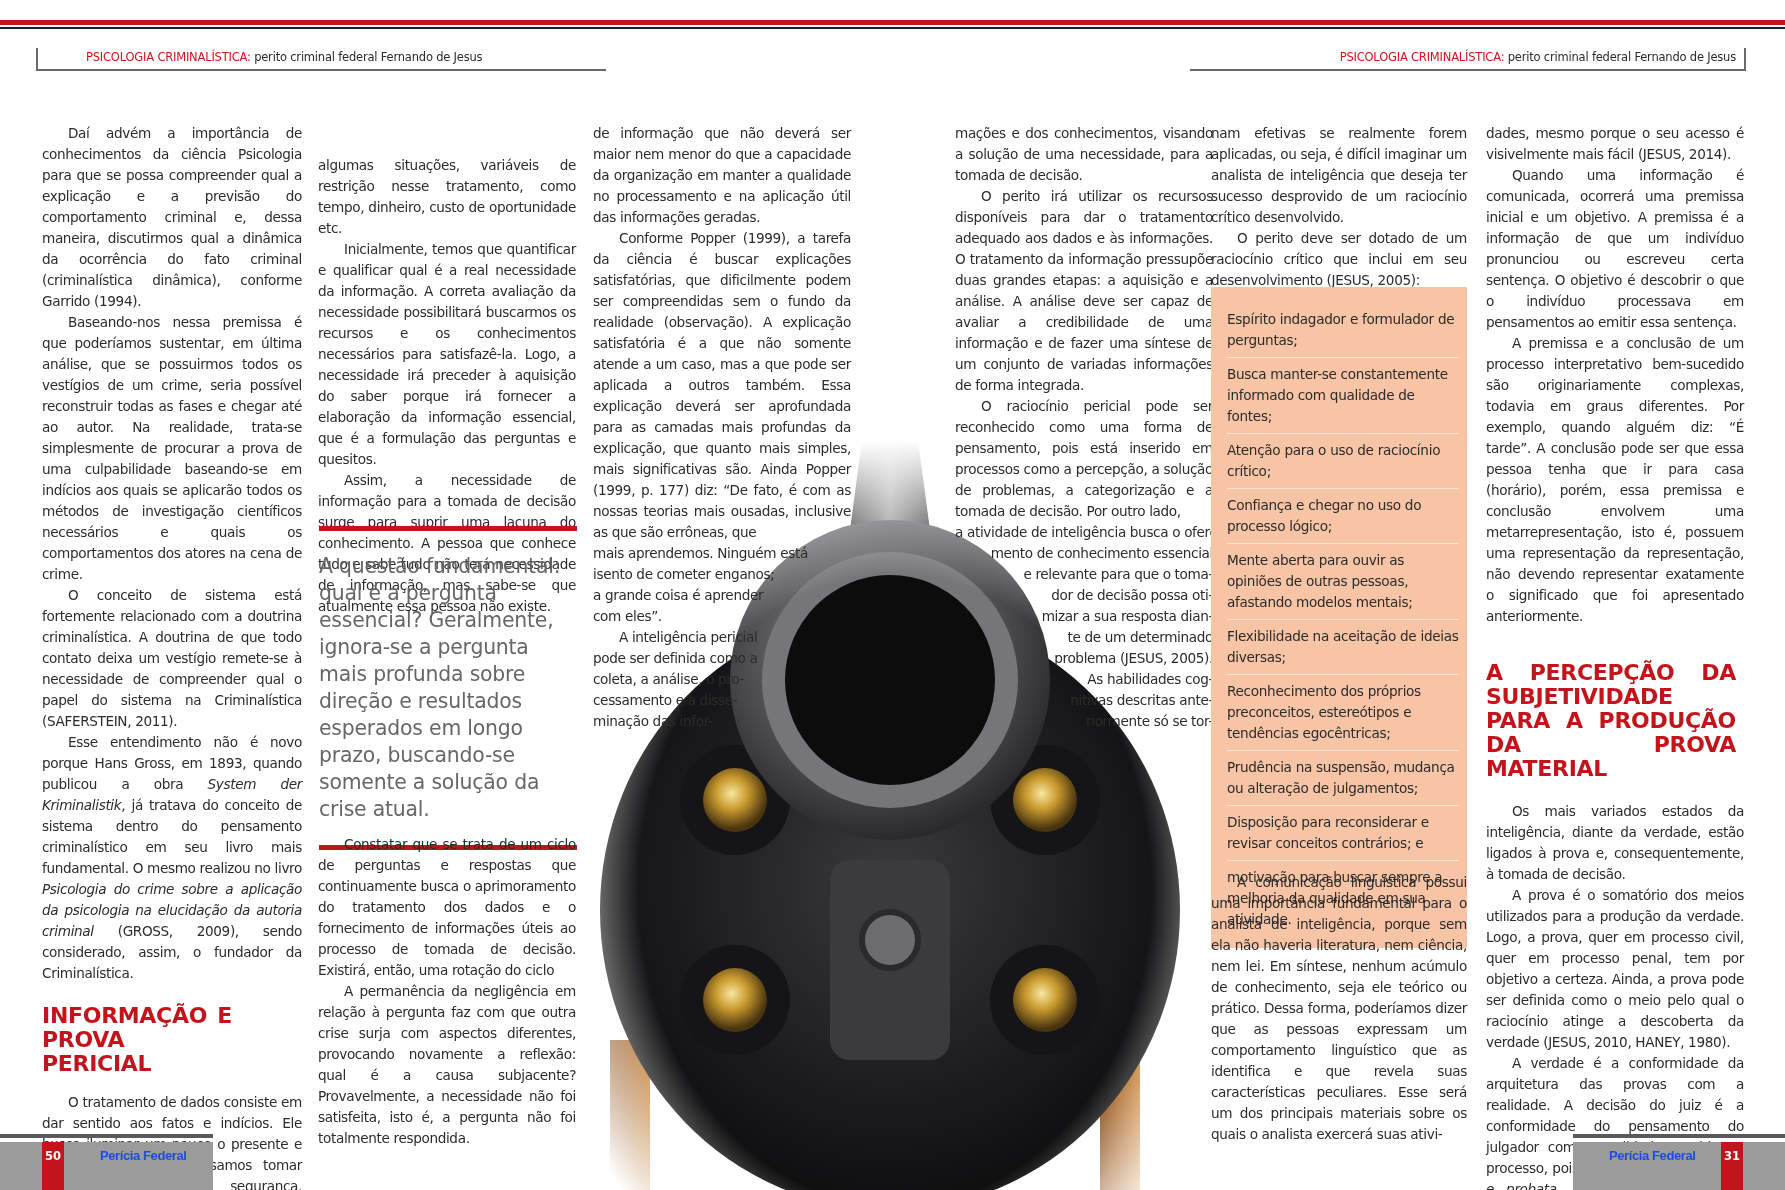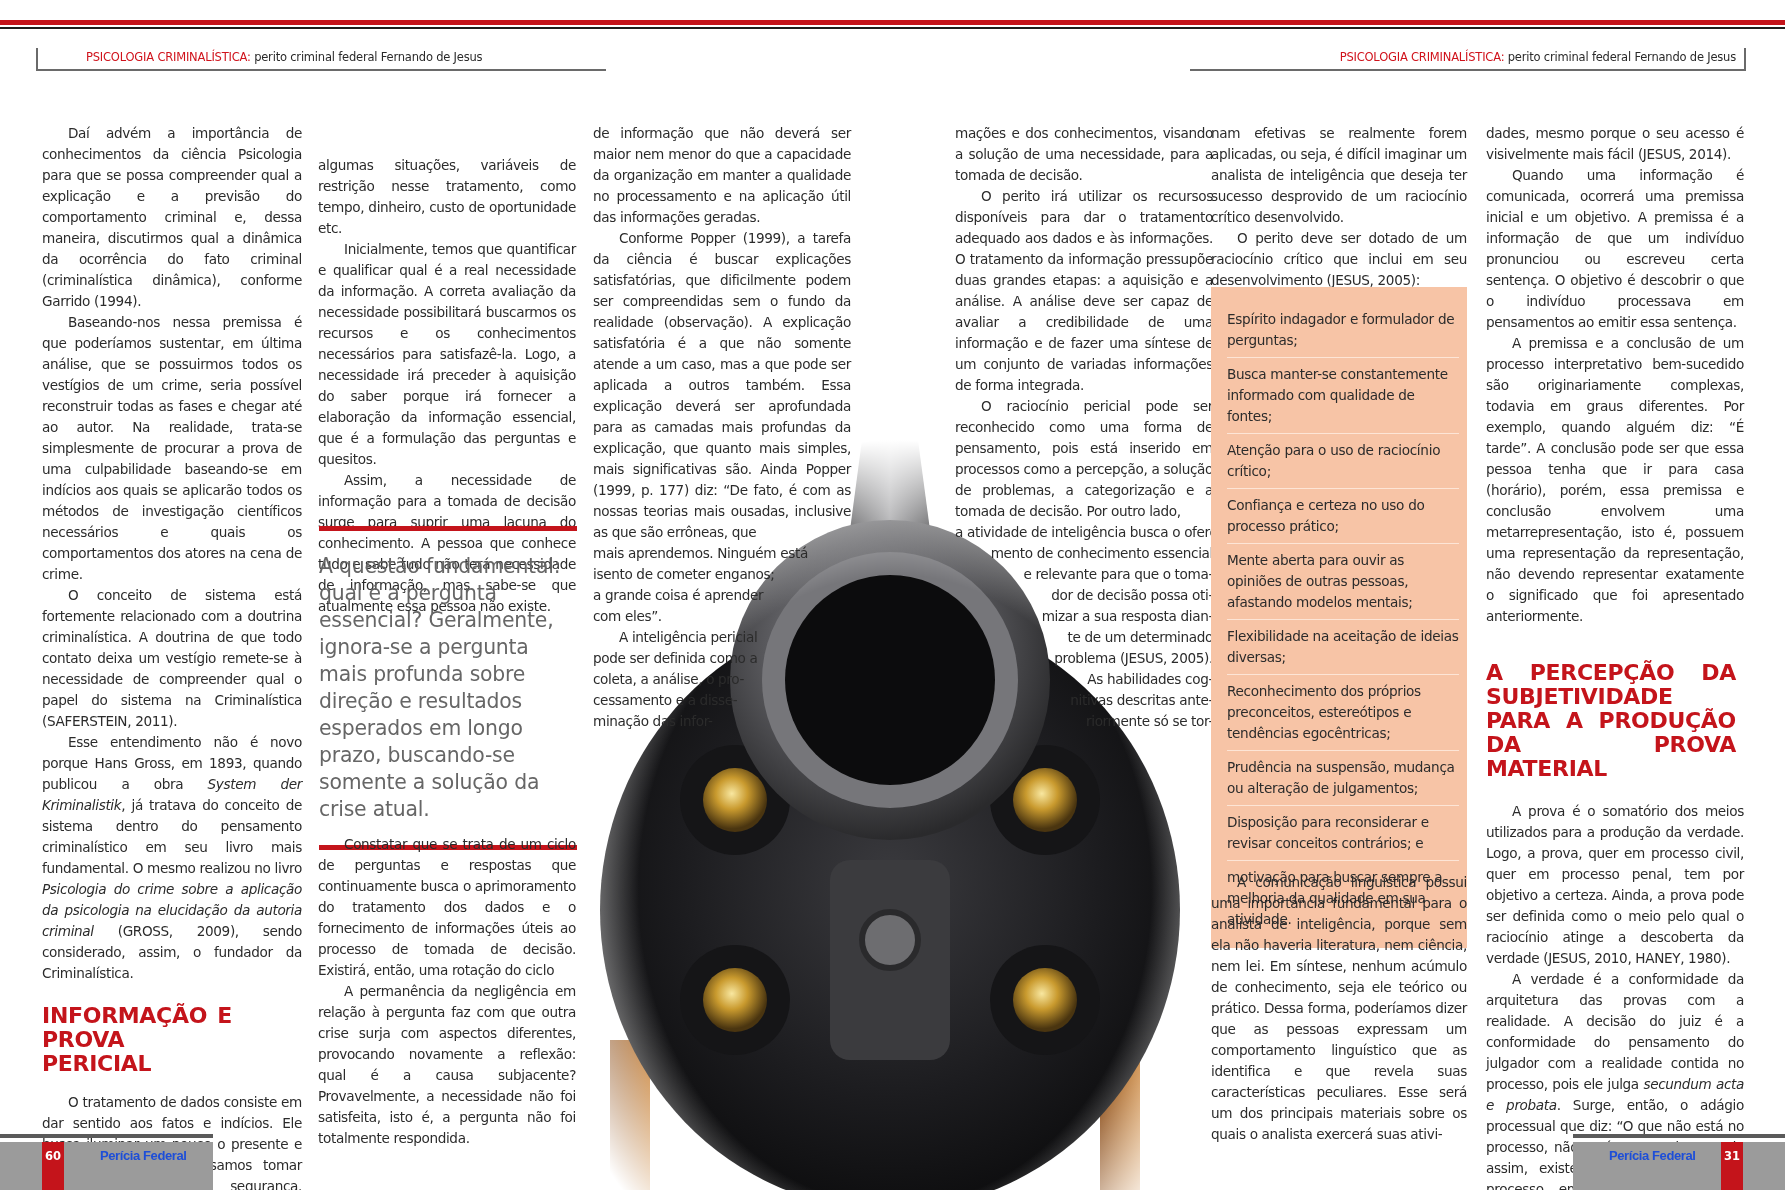--- a/index.html
+++ b/index.html
@@ -160,45 +160,46 @@
 </div>
 
 <div class="col" style="left:1211px;top:123px;width:256px;">
   <p class="noindent">nam efetivas se realmente forem aplicadas, ou seja, é difícil imaginar um analista de inteligência que deseja ter sucesso desprovido de um raciocínio crítico desenvolvido.</p>
   <p>O perito deve ser dotado de um raciocínio crítico que inclui em seu desenvolvimento (JESUS, 2005):</p>
 </div>
 <div class="box">
   <div class="item">Espírito indagador e formulador de perguntas;</div>
   <div class="item">Busca manter-se constantemente informado com qualidade de fontes;</div>
   <div class="item">Atenção para o uso de raciocínio crítico;</div>
-  <div class="item">Confiança e certeza no uso do processo prático;</div>
+  <div class="item">Confiança e chegar no uso do processo lógico;</div>
   <div class="item">Mente aberta para ouvir as opiniões de outras pessoas, afastando modelos mentais;</div>
   <div class="item">Flexibilidade na aceitação de ideias diversas;</div>
   <div class="item">Reconhecimento dos próprios preconceitos, estereótipos e tendências egocêntricas;</div>
   <div class="item">Prudência na suspensão, mudança ou alteração de julgamentos;</div>
   <div class="item">Disposição para reconsiderar e revisar conceitos contrários; e</div>
   <div class="item">motivação para buscar sempre a melhoria da qualidade em sua atividade.</div>
 </div>
 <div class="col" style="left:1211px;top:872px;width:256px;">
   <p>A comunicação linguística possui uma importância fundamental para o analista de inteligência, porque sem ela não haveria literatura, nem ciência, nem lei. Em síntese, nenhum acúmulo de conhecimento, seja ele teórico ou prático. Dessa forma, poderíamos dizer que as pessoas expressam um comportamento linguístico que as identifica e que revela suas características peculiares. Esse será um dos principais materiais sobre os quais o analista exercerá suas ativi-</p>
 </div>
 
 <div class="col" style="left:1486px;top:123px;width:258px;">
   <p class="noindent">dades, mesmo porque o seu acesso é visivelmente mais fácil (JESUS, 2014).</p>
   <p>Quando uma informação é comunicada, ocorrerá uma premissa inicial e um objetivo. A premissa é a informação de que um indivíduo pronunciou ou escreveu certa sentença. O objetivo é descobrir o que o indivíduo processava em pensamentos ao emitir essa sentença.</p>
   <p>A premissa e a conclusão de um processo interpretativo bem-sucedido são originariamente complexas, todavia em graus diferentes. Por exemplo, quando alguém diz: “É tarde”. A conclusão pode ser que essa pessoa tenha que ir para casa (horário), porém, essa premissa e conclusão envolvem uma metarrepresentação, isto é, possuem uma representação da representação, não devendo representar exatamente o significado que foi apresentado anteriormente.</p>
   <h2 class="h2" style="margin:34px 0 20px 0;width:250px;">A PERCEPÇÃO DA SUBJETIVIDADE PARA A PRODUÇÃO DA PROVA MATERIAL</h2>
+  <p>Os mais variados estados da inteligência, diante da verdade, estão ligados à prova e, consequentemente, à tomada de decisão.</p>
   <p>A prova é o somatório dos meios utilizados para a produção da verdade. Logo, a prova, quer em processo civil, quer em processo penal, tem por objetivo a certeza. Ainda, a prova pode ser definida como o meio pelo qual o raciocínio atinge a descoberta da verdade (JESUS, 2010, HANEY, 1980).</p>
   <p><span>A verdade é a conformidade da arquitetura das provas com a realidade. A decisão do juiz é a conformidade do pensamento do julgador com a realidade contida no processo, pois ele julga </span><em>secundum acta e probata</em><span>. Surge, então, o adágio processual que diz: “O que não está no processo, não está no mundo”. Sendo assim, existem situações dentro do processo em que as informações apresentadas não estão ba-</span></p>
 </div>
 
 <div class="footer-l">
   <div class="fline"></div>
   <div class="fband"></div>
-  <div class="pagenum">60</div>
+  <div class="pagenum">50</div>
   <div class="mag">Perícia Federal</div>
 </div>
 <div class="footer-r">
   <div class="fline"></div>
   <div class="fband"></div>
   <div class="mag">Perícia Federal</div>
   <div class="pagenum">31</div>
 </div>
 
 </body></html>

